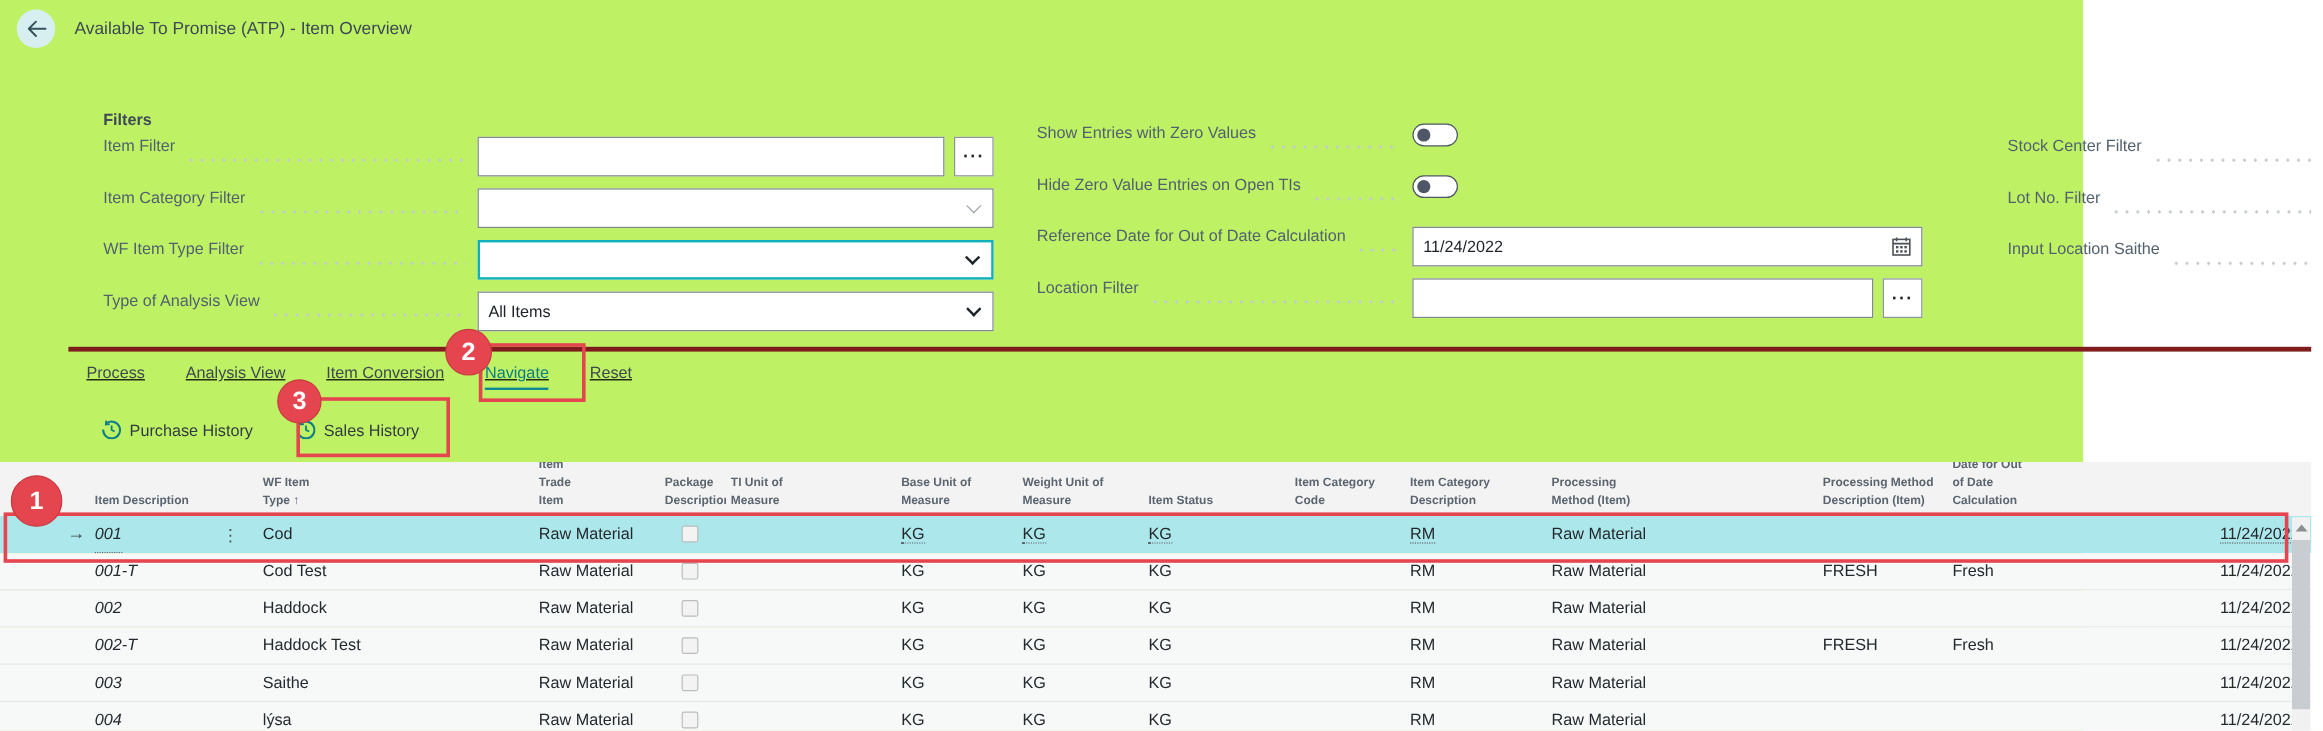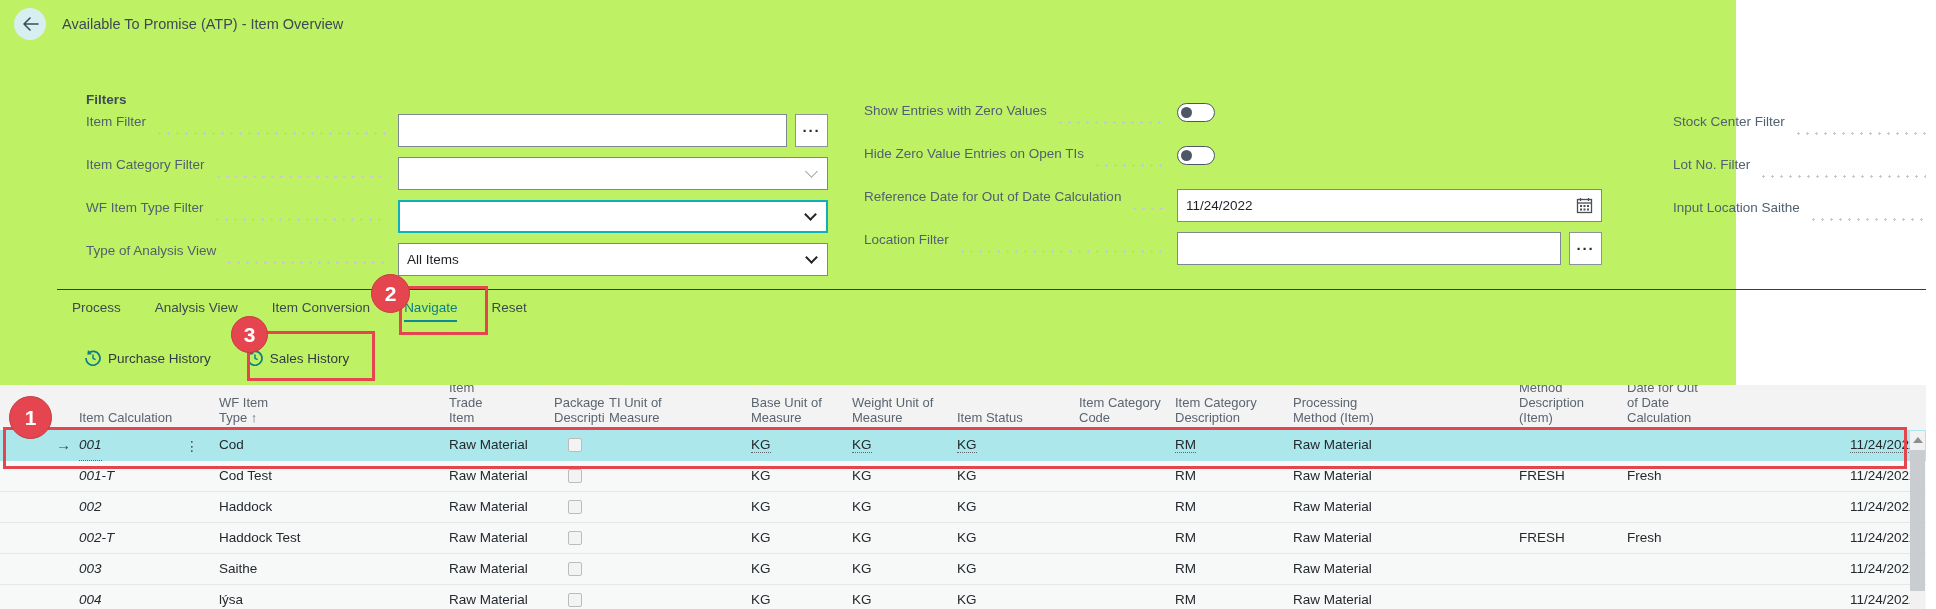--- a/index.html
+++ b/index.html
@@ -39,37 +39,37 @@
     transform:rotate(45deg); margin-right:3px; margin-top:-4px; flex:0 0 auto; }
   .chev.light { border-right:1.5px solid #9aa2ab; border-bottom:1.5px solid #9aa2ab; }
   .focused { border:2px solid #10b0bb; }
   .toggle { position:relative; width:38px; height:19px; border:1.5px solid #4d5766; border-radius:10px;
     background:#fff; cursor:pointer; flex:0 0 auto; }
   .knob { position:absolute; left:3px; top:2.5px; width:11px; height:11px; border-radius:50%; background:#4d5766; }
   .calic { flex:0 0 auto; margin-left:auto; }
   .seltext { flex:1 1 auto; }
 
   
-  .abar { position:absolute; left:57px; top:289px; width:1869px; border-top:1px solid #7f1d1d; }
+  .abar { position:absolute; left:57px; top:289px; width:1869px; border-top:4px solid #7f1d1d;text-decoration:underline; }
   .tabs { display:flex; gap:34px; padding:10px 0 0 15px; }
   .tab { font-size:13.5px; color:#3f4850; padding-bottom:5px; border-bottom:2px solid transparent;
     cursor:pointer; background:none; border-top:none; border-left:none; border-right:none;
     font-family:inherit; }
   .tab.active { color:#0d7d86; border-bottom:2px solid #0d8a94; }
   .submenu { position:absolute; left:85px; top:350px; display:flex; gap:36px; }
   .mitem { display:flex; align-items:center; gap:7px; font-size:13.5px; color:#333b42;
     background:none; border:none; cursor:pointer; font-family:inherit; }
   .mitem svg { display:block; }
 
   
   .tbl { position:absolute; left:0; top:385px; width:1926px; }
   .thead, .tr { display:grid; }
   .thead { background:#f3f3f3; height:45px; }
   .th { height:45px; display:flex; align-items:flex-end; padding:0 6px 5px 4px; overflow:hidden; }
-  .htx { font-size:13px; line-height:15px; color:#5b6570; white-space:pre-line; }
+  .htx { font-size:10px; line-height:15px; color:#5b6570; white-space:pre-line;font-weight:bold; }
   .tr { height:31px; background:#f7f8f8; border-bottom:1px solid #e7e7e7; }
   .tr.sel { background:#ace8eb; border-bottom:none; }
   .td { font-size:13.5px; color:#24292e; line-height:30px; white-space:nowrap; overflow:hidden;
     padding:0 6px 0 4px; }
   .td.c-selector { padding-left:56px; color:#3e464e; font-size:15px; }
   .td.c-item_no { display:flex; justify-content:space-between; align-items:center;font-style:italic; }
   .kebab { color:#4b5258; font-size:14px; letter-spacing:0; padding-right:10px; line-height:1; }
   .dotun { border-bottom:1px dotted #5f6warning77; border-bottom:1px dotted #5f6770; }
   .cbox { width:14px; height:14px; border:1px solid #bcbcbc; background:#f3f3f3; border-radius:2px;
     display:inline-block; margin-top:8px; margin-left:14px; }
@@ -255,21 +255,21 @@
       <span>Sales History</span>
     </button>
   </div>
 
   <div class="tbl">
       <div class="thead" style="grid-template-columns: 75px 140px 230px 105px 55px 142px 101px 105px 122px 96px 118px 226px 108px 183px 104px;">
         <div class="th c-selector">
           <span class="htx"></span>
         </div>
         <div class="th c-item_description">
-          <span class="htx">Item Calculation</span>
+          <span class="htx">Item Description</span>
         </div>
         <div class="th c-wf_item_type">
           <span class="htx">WF Item
 Type ↑</span>
         </div>
         <div class="th c-trade_item">
           <span class="htx">Item
 Trade
 Item</span>
         </div>

